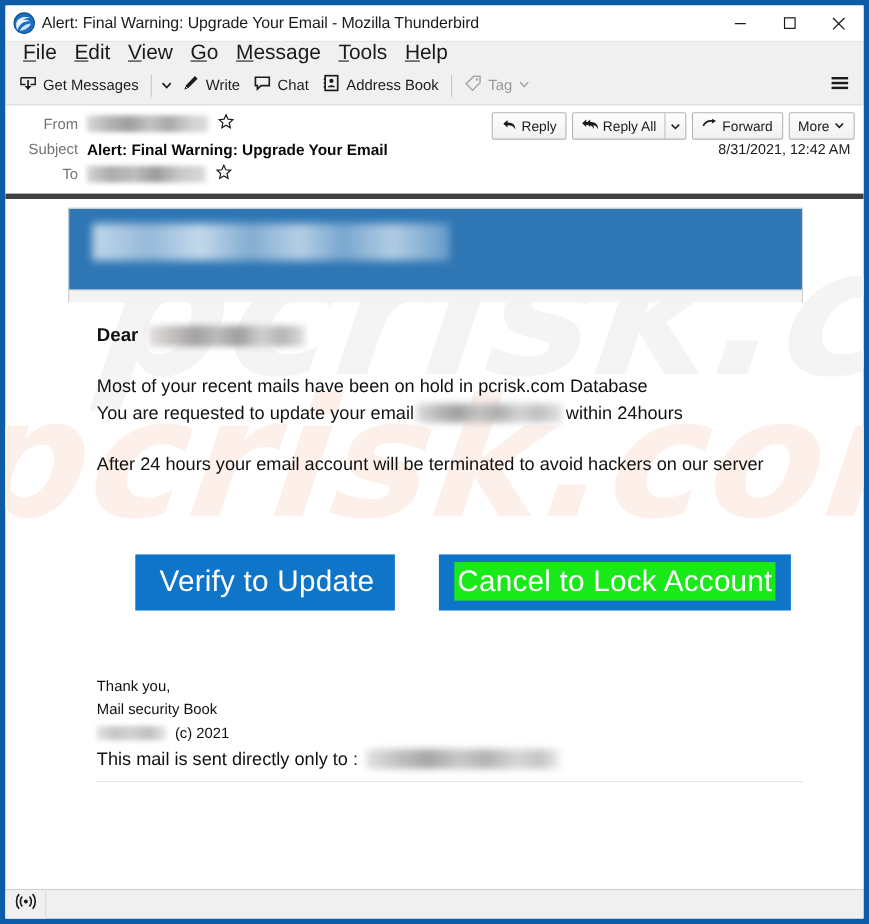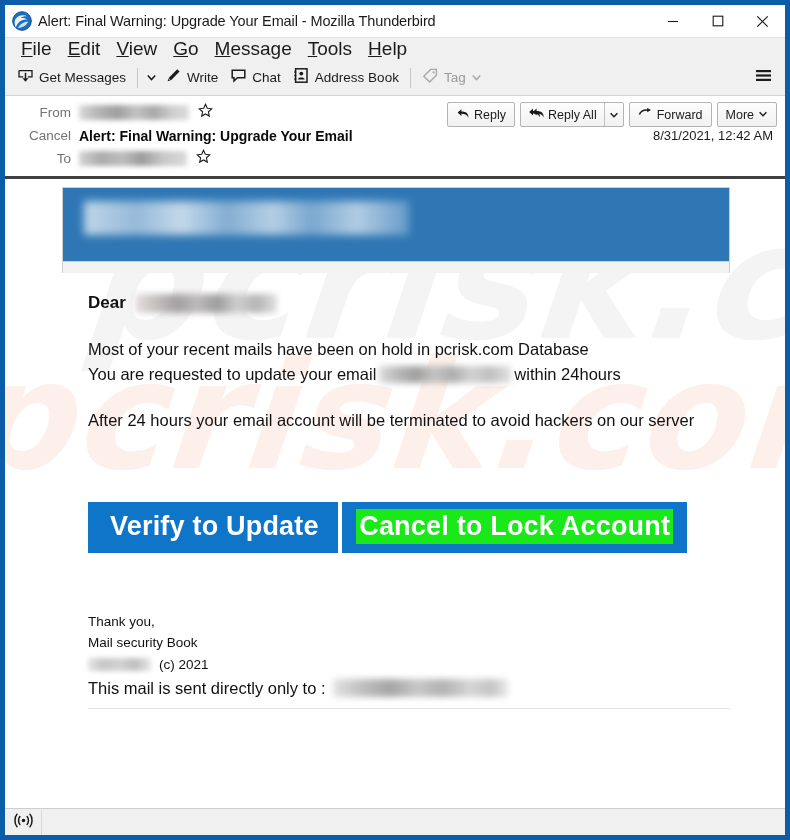--- a/index.html
+++ b/index.html
@@ -127,21 +127,21 @@
     right: 8px;
     width: 28px; height: 27px;
     display: flex; align-items: center; justify-content: center;
     cursor: default;
   }
 
   
   #msg-header {
     flex: 0 0 auto;
     background: #ffffff;
-    border-bottom: 3px solid #404040;
+    border-bottom: 5px solid #404040;
     padding: 5px 0 6px 0;
     position: relative;
   }
   .hdr-row {
     display: flex;
     align-items: center;
     min-height: 23px;
     padding-left: 8px;
   }
   .hdr-label {
@@ -338,26 +338,27 @@
     margin: 0 3px;
     width: 132px; height: 17px;
     background: linear-gradient(90deg,#dcdcdc 0%,#b7b7b7 15%,#9f9f9f 28%,#c3c3c3 42%,#adadad 56%,#d2d2d2 70%,#bfbfbf 84%,#e2e2e2 100%);
     filter: blur(3.2px);
   }
   .cta {
     display: inline-block;
     background: #0f75c9;
     color: #ffffff;
     font-size: 27px;
-    font-weight: bold;
+    font-weight: normal;
     letter-spacing: 0.2px;
     padding: 9px 19px 11px 22px;
     font-family: "Liberation Sans", sans-serif;
     cursor: default;
     white-space: nowrap;
+    margin-left: 35px;
   }
   #cta-verify { margin-top: 24px; }
   #cta-cancel {
     margin-top: 47px;
     padding: 7px 14px 9px 14px;
   }
   #cta-cancel .hl {
     background: #19e819;
     padding: 2px 3px 2px 3px;
     display: inline-block;
@@ -552,21 +553,21 @@
         <div class="hdr-label">From</div>
         <div class="hdr-value-blur blur-a"></div>
         <span class="star-icon">
           <svg width="15" height="15" viewBox="0 0 15 15">
             <path d="M7.5 1.3 L9.3 5.3 L13.7 5.8 L10.4 8.8 L11.3 13.1 L7.5 10.9 L3.7 13.1 L4.6 8.8 L1.3 5.8 L5.7 5.3 Z" fill="none" stroke="#1b1b1b" stroke-width="1.1"></path>
           </svg>
         </span>
       </div>
 
       <div id="subject-row">
-        <div class="hdr-label">Cancel</div>
+        <div class="hdr-label">Subject</div>
         <div id="subject-text">Alert: Final Warning: Upgrade Your Email</div>
         <div id="msg-date">8/31/2021, 12:42 AM</div>
       </div>
 
       <div class="hdr-row">
         <div class="hdr-label">To</div>
         <div class="hdr-value-blur blur-b"></div>
         <span class="star-icon">
           <svg width="15" height="15" viewBox="0 0 15 15">
             <path d="M7.5 1.3 L9.3 5.3 L13.7 5.8 L10.4 8.8 L11.3 13.1 L7.5 10.9 L3.7 13.1 L4.6 8.8 L1.3 5.8 L5.7 5.3 Z" fill="none" stroke="#1b1b1b" stroke-width="1.1"></path>

